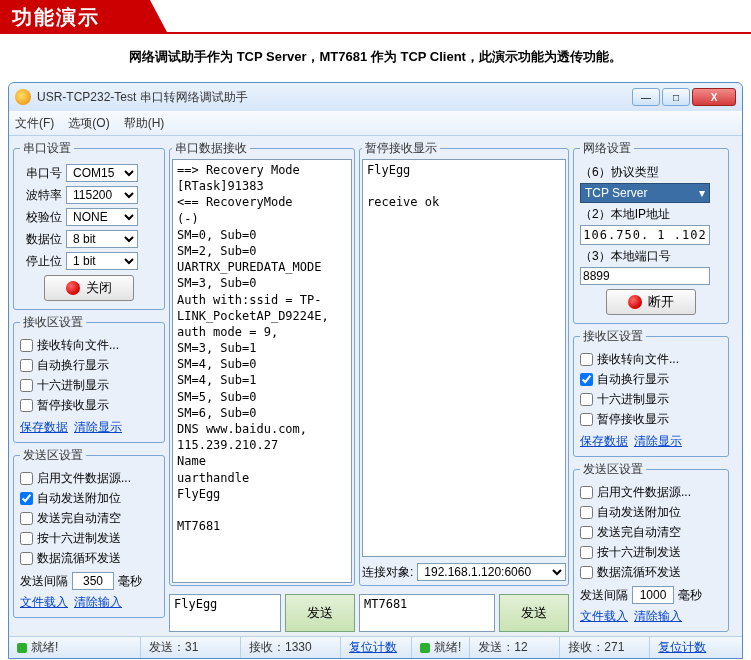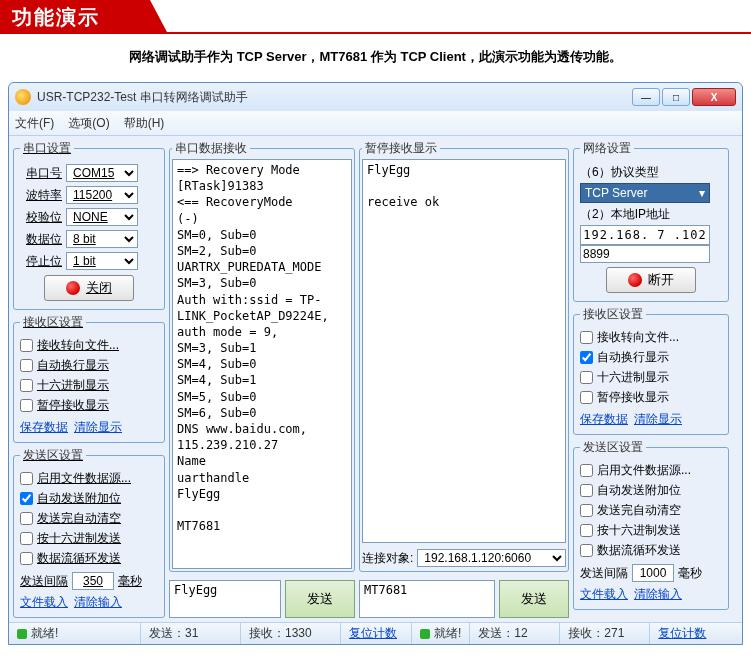--- a/index.html
+++ b/index.html
@@ -13,21 +13,21 @@
 .titlebar { height: 28px; background: linear-gradient(#eaf3fc, #d6e6f9); border-radius: 6px 6px 0 0; display: flex; align-items: center; padding: 0 6px; gap: 6px; }
 .titlebar .icon { width: 16px; height: 16px; background: radial-gradient(circle at 40% 40%, #ffe066, #f0a020 70%); border-radius: 50%; }
 .titlebar .title { flex: 1; font-size: 12px; color: #333; }
 .win-btns { display: flex; gap: 2px; }
 .win-btn { width: 28px; height: 18px; background: linear-gradient(#f5faff, #cde3f7); border: 1px solid #7aa7d6; border-radius: 3px; display: flex; align-items: center; justify-content: center; font-size: 10px; cursor: pointer; }
 .win-btn.close { width: 44px; background: linear-gradient(#f28b8b, #d43b3b); color: #fff; border-color: #a02020; font-weight: bold; }
 .menubar { height: 25px; background: linear-gradient(#f8fbfe, #e7f0fa); border-bottom: 1px solid #b8d0e8; display: flex; align-items: center; padding: 0 6px; gap: 14px; font-size: 12px; color: #333; }
 .menubar span { cursor: default; }
 .content { display: flex; padding: 4px; gap: 4px; background: #e9f0fa; }
 .col { display: flex; flex-direction: column; gap: 4px; }
-.col.left { width: 152px; text-decoration: underline; }
+.col.left { width: 152px; }
 .col.mid1 { width: 186px; }
 .col.mid2 { width: 210px; }
 .col.right { width: 156px; }
 fieldset { border: 1px solid #7aa7d6; border-radius: 3px; padding: 4px 6px 6px; background: #e9f0fa; }
 legend { font-size: 12px; padding: 0 3px; color: #333; }
 .row { display: flex; align-items: center; gap: 4px; margin: 2px 0; height: 20px; }
 .row label { width: 42px; text-align: right; }
 select, input[type=text] { height: 18px; font-size: 12px; border: 1px solid #7f9db9; background: #fff; padding: 0 2px; }
 select { width: 72px; }
 .big-btn { display: flex; align-items: center; justify-content: center; gap: 6px; height: 26px; margin: 4px auto 2px; width: 90px; background: linear-gradient(#fdfdfd, #e3e3e3); border: 1px solid #888; border-radius: 3px; cursor: pointer; font-size: 13px; }
@@ -212,21 +212,22 @@
 
     <div class="col right">
       <fieldset>
         <legend>网络设置</legend>
         <div class="sub-lbl">（6）协议类型</div>
         <div class="proto-sel">
             <span>TCP Server</span>
             <span>▾</span>
           </div>
         <div class="sub-lbl">（2）本地IP地址</div>
-        <div class="ip-box">192.168. 7 .102</div>
+        <div class="ip-box">106.750. 1 .102</div>
+        <div class="sub-lbl">（3）本地端口号</div>
         <input type="text" class="port-input" value="8899" style="">
         <div class="big-btn">
             <div class="red-dot"></div>
             <span>断开</span>
           </div>
       </fieldset>
 
       <fieldset class="chk-list">
         <legend>接收区设置</legend>
         <label>

